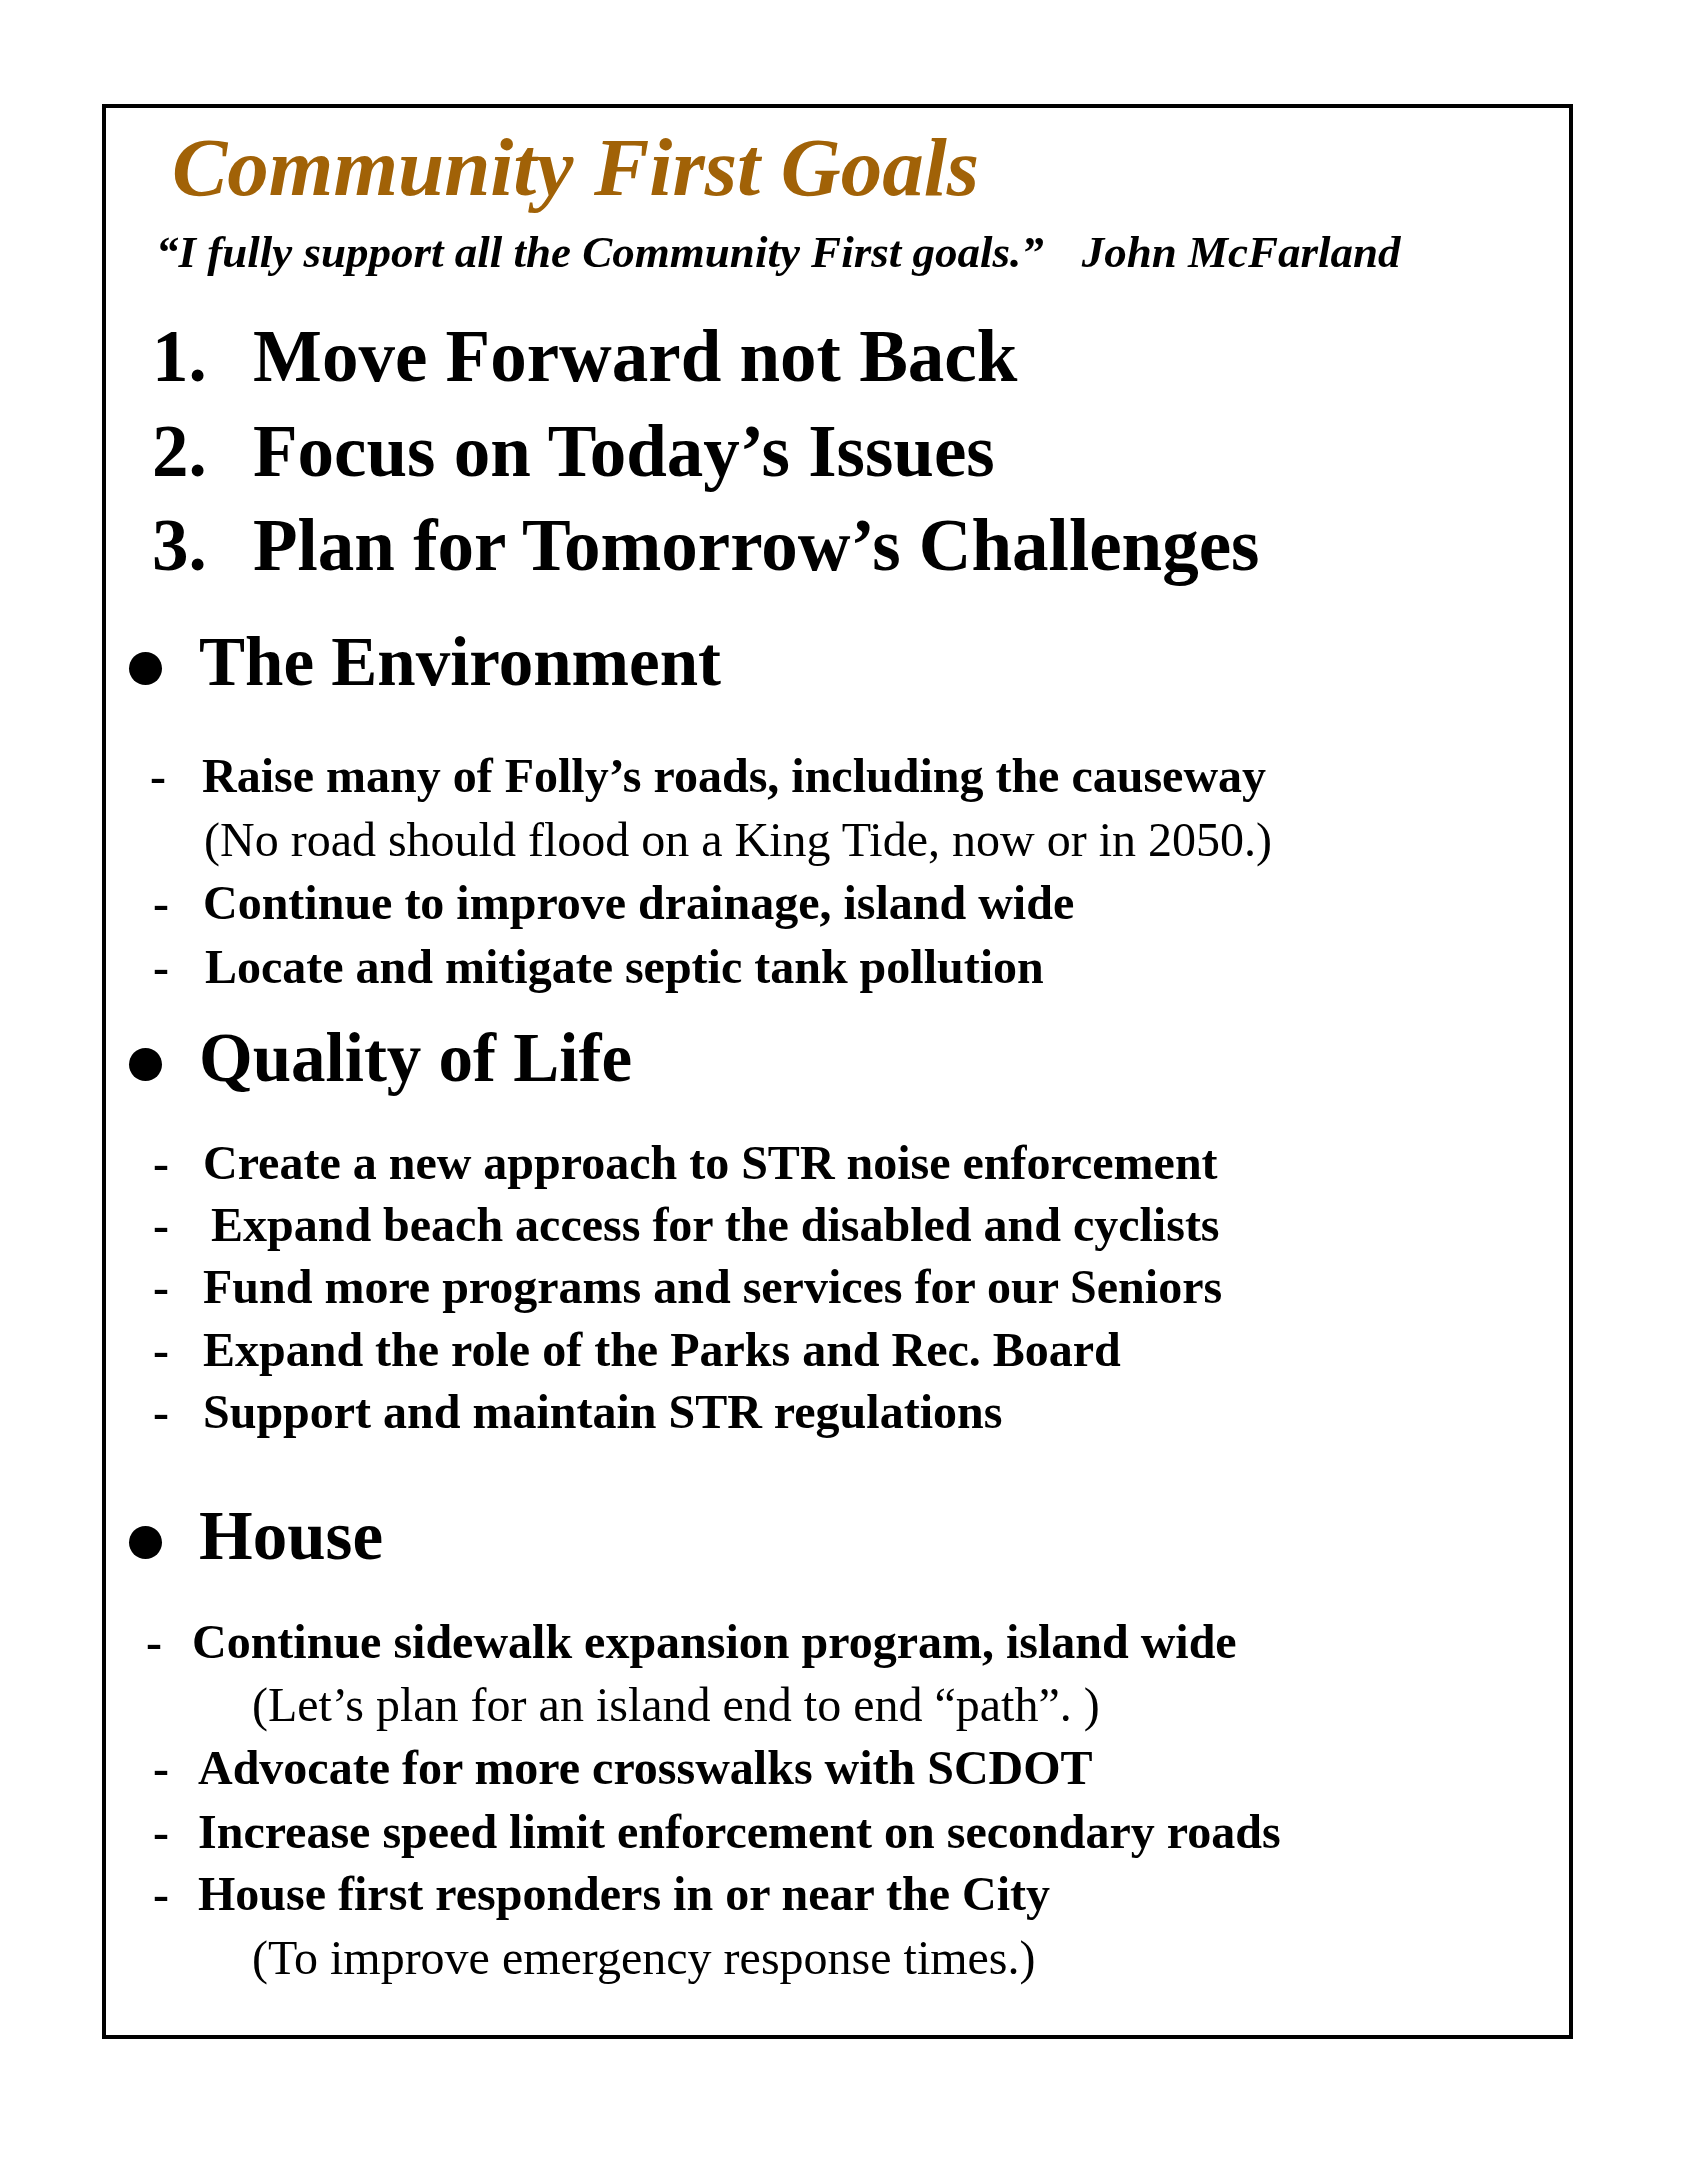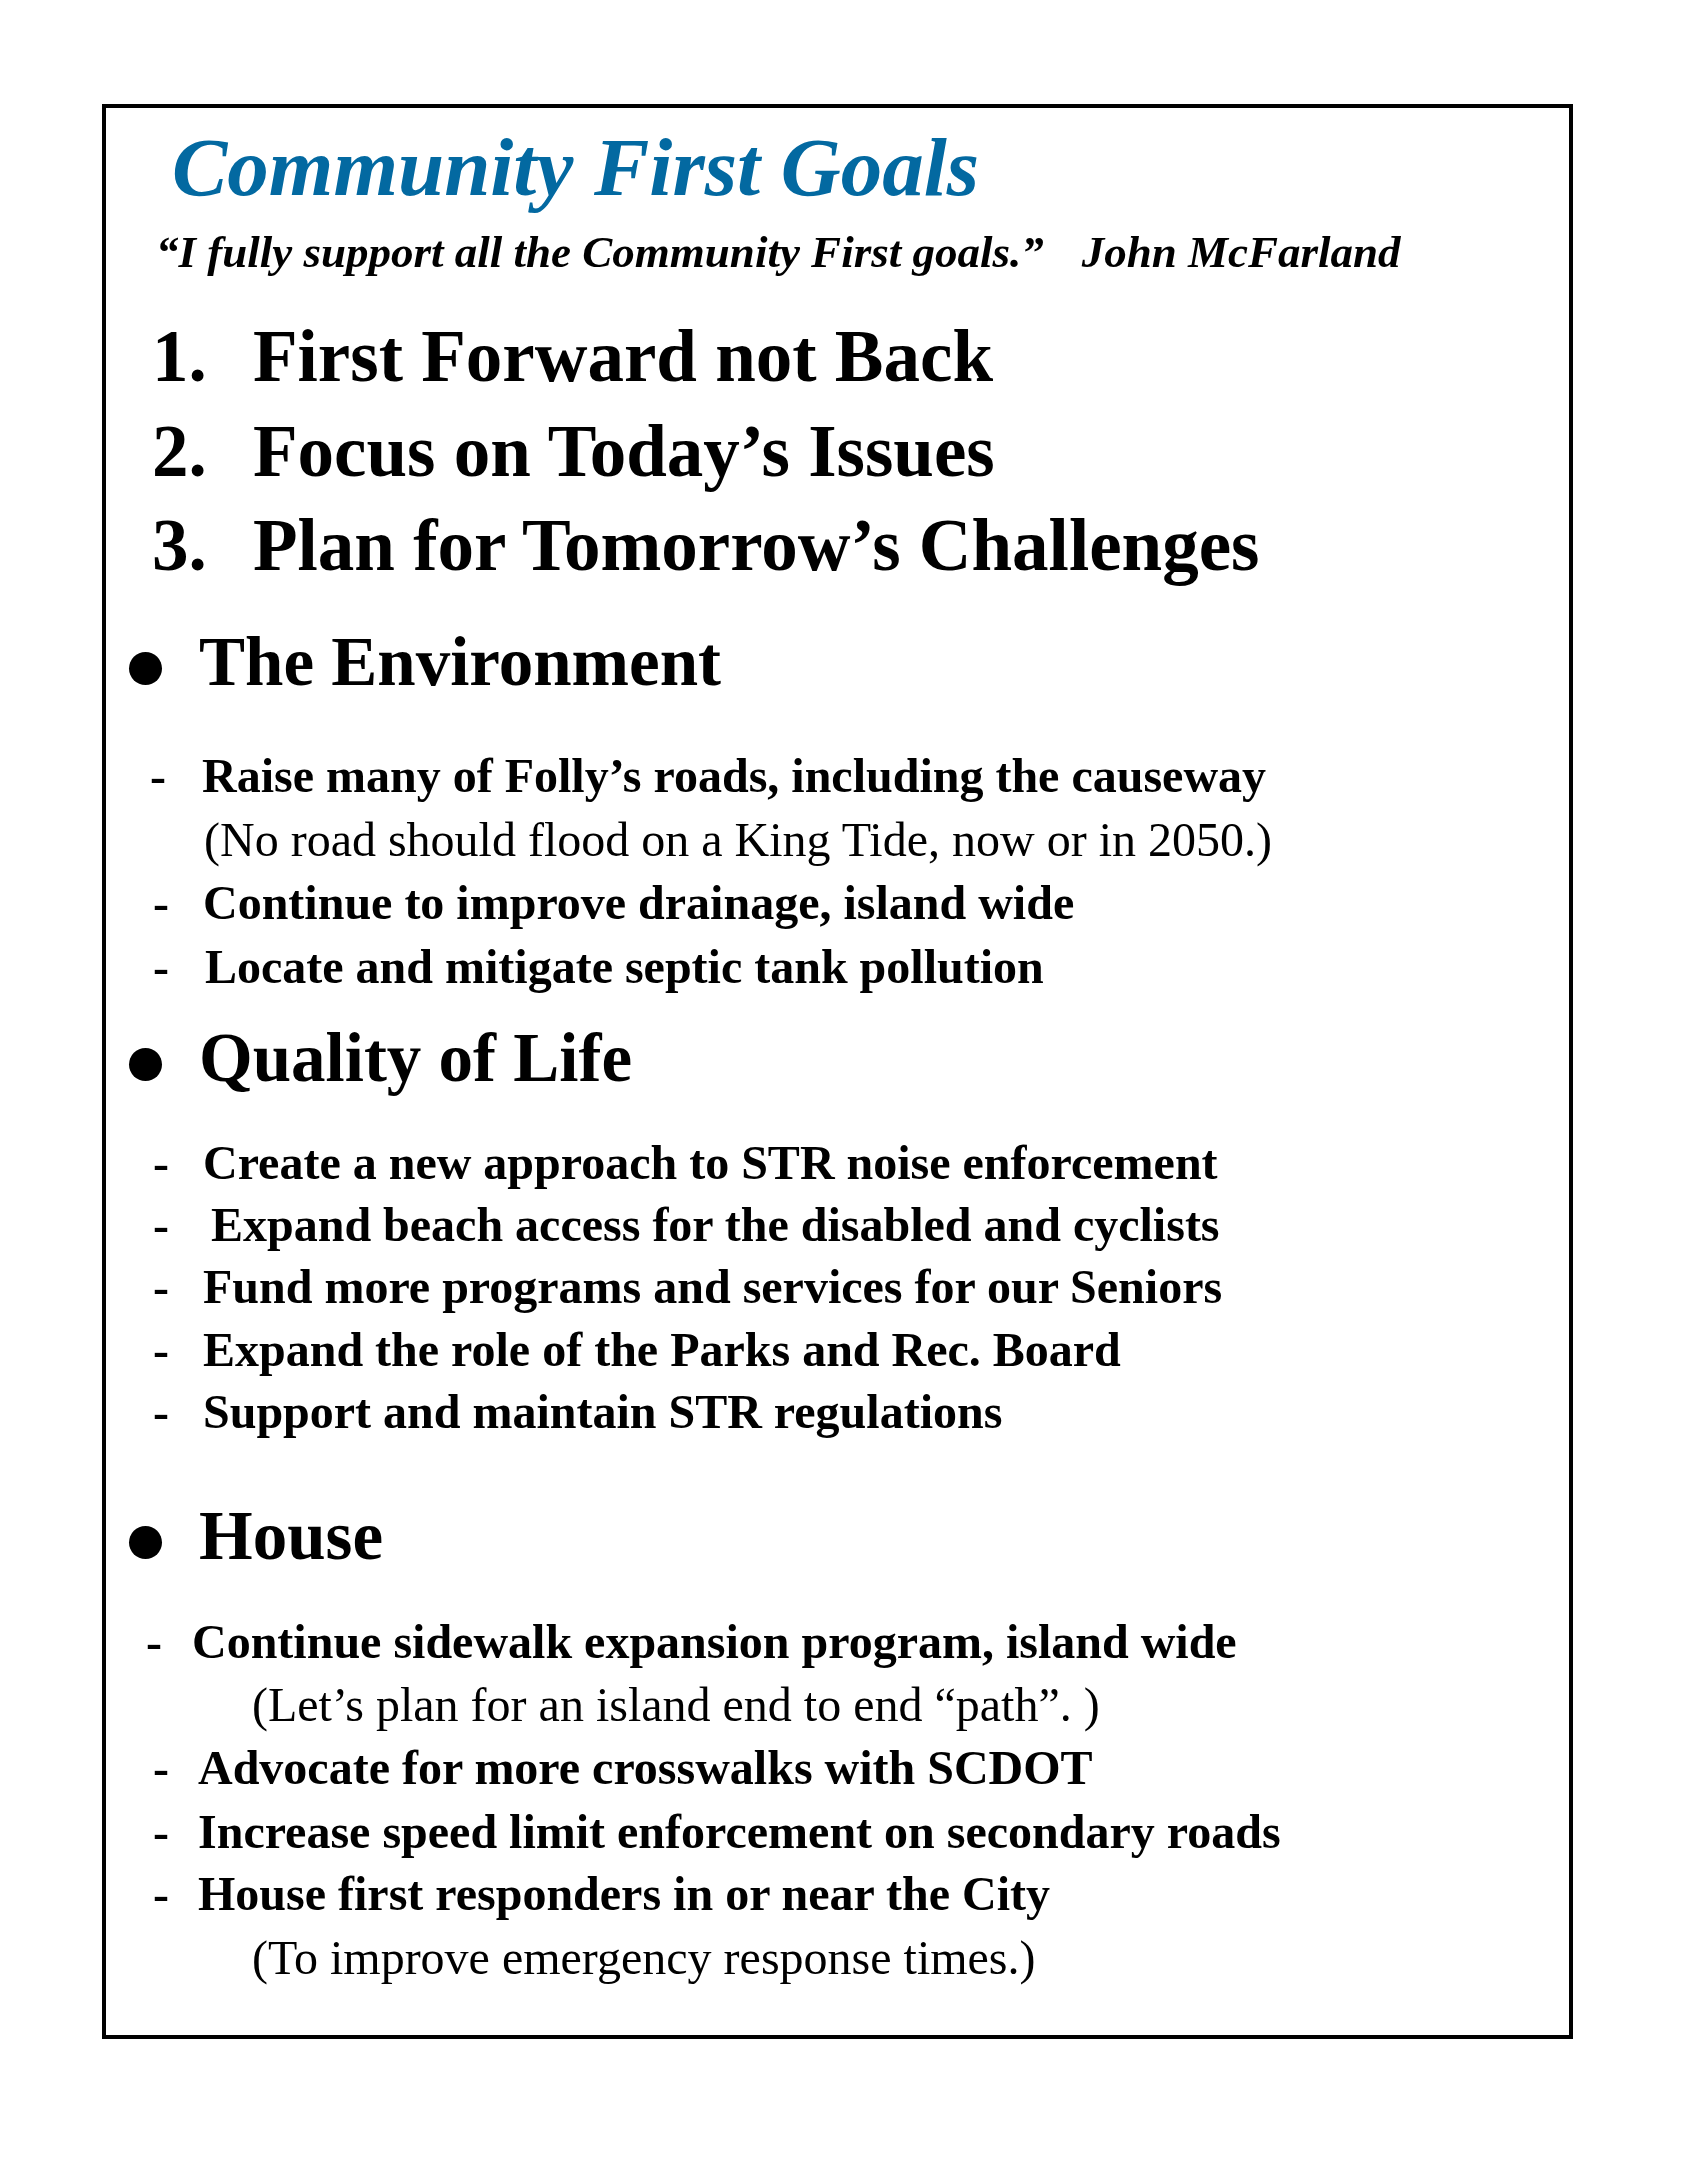--- a/index.html
+++ b/index.html
@@ -22,29 +22,29 @@
   .item { font-size:48px; font-weight:bold; }
   .item .dash { position:absolute; left:0; font-weight:bold; }
   .item .t { position:absolute; }
   .note { font-size:48px; font-weight:normal; }
 </style>
 </head>
 <body>
 
 <div class="frame"></div>
 
-<div class="abs title" style="color:#0369a1;">Community First Goals</div>
+<div class="abs title" style="color:#a16207;">Community First Goals</div>
 
 <div class="abs quote">
   <span>“I fully support all the Community First goals.”</span><span class="attrib">John McFarland</span>
 </div>
 
 <div class="abs num" style="left:152px; top:320px;">
   <span class="n">1.</span>
-  <span class="t">First Forward not Back</span>
+  <span class="t">Move Forward not Back</span>
 </div>
 <div class="abs num" style="left:152px; top:415px;">
   <span class="n">2.</span>
   <span class="t">Focus on Today’s Issues</span>
 </div>
 <div class="abs num" style="left:152px; top:509px;">
   <span class="n">3.</span>
   <span class="t">Plan for Tomorrow’s Challenges</span>
 </div>
 

